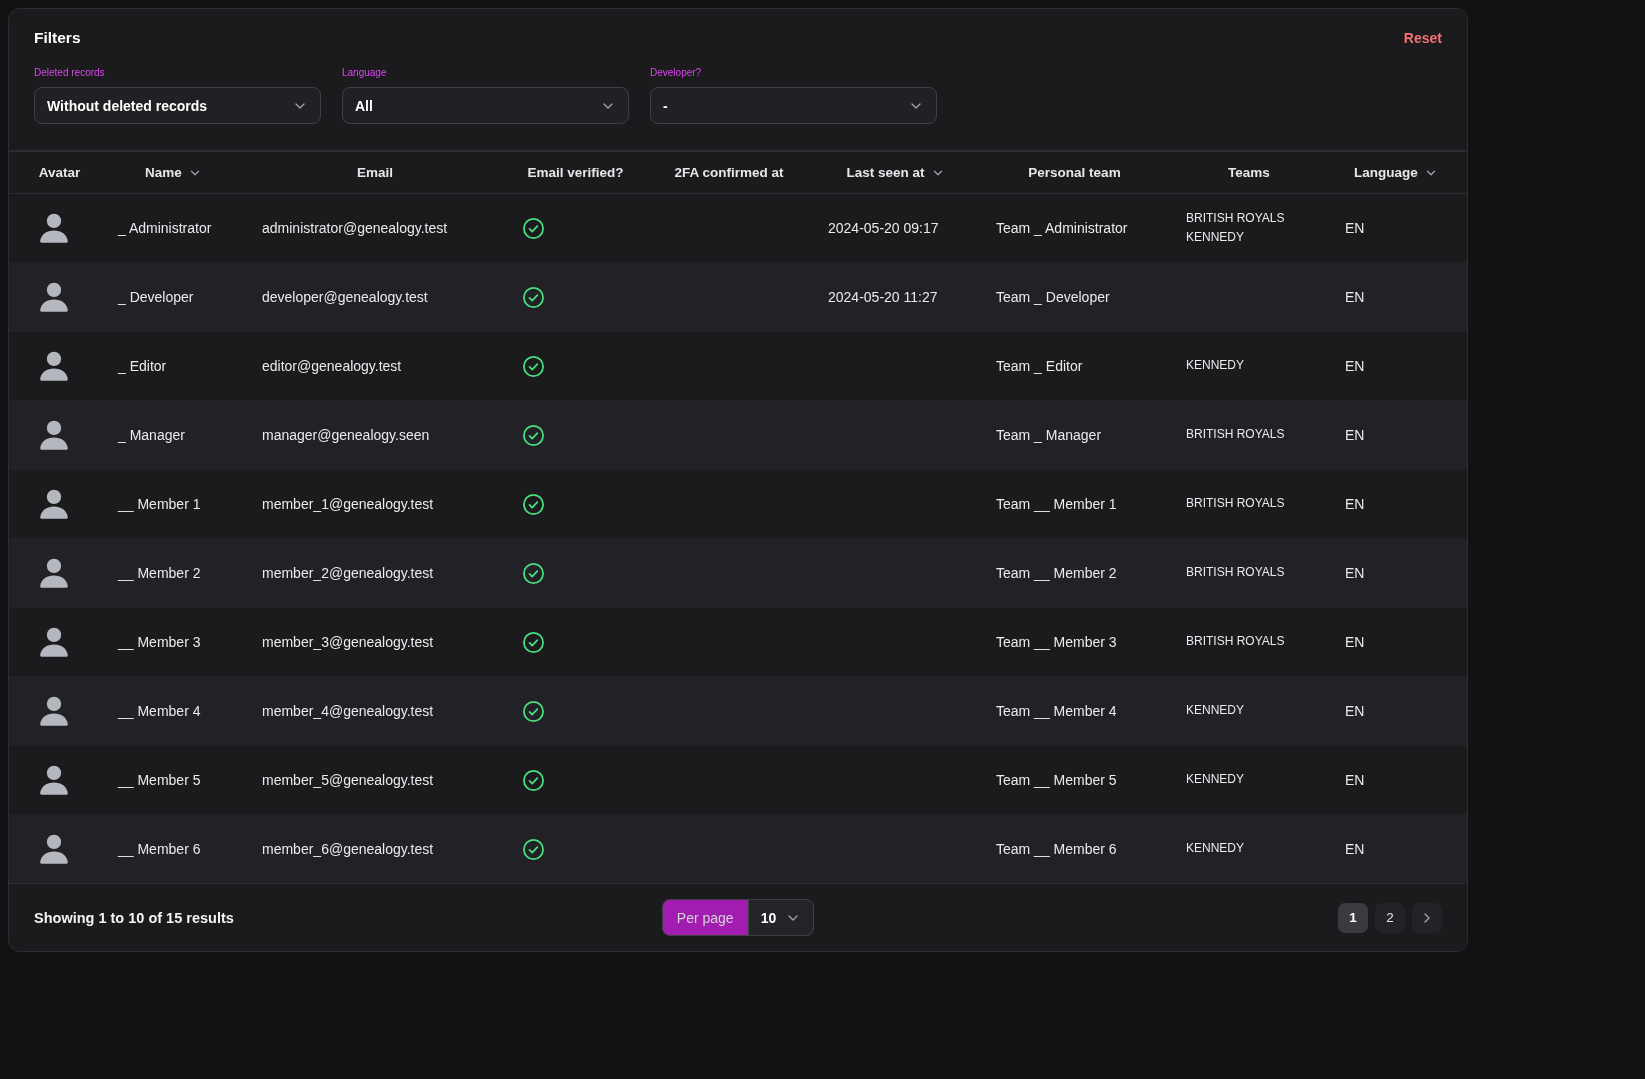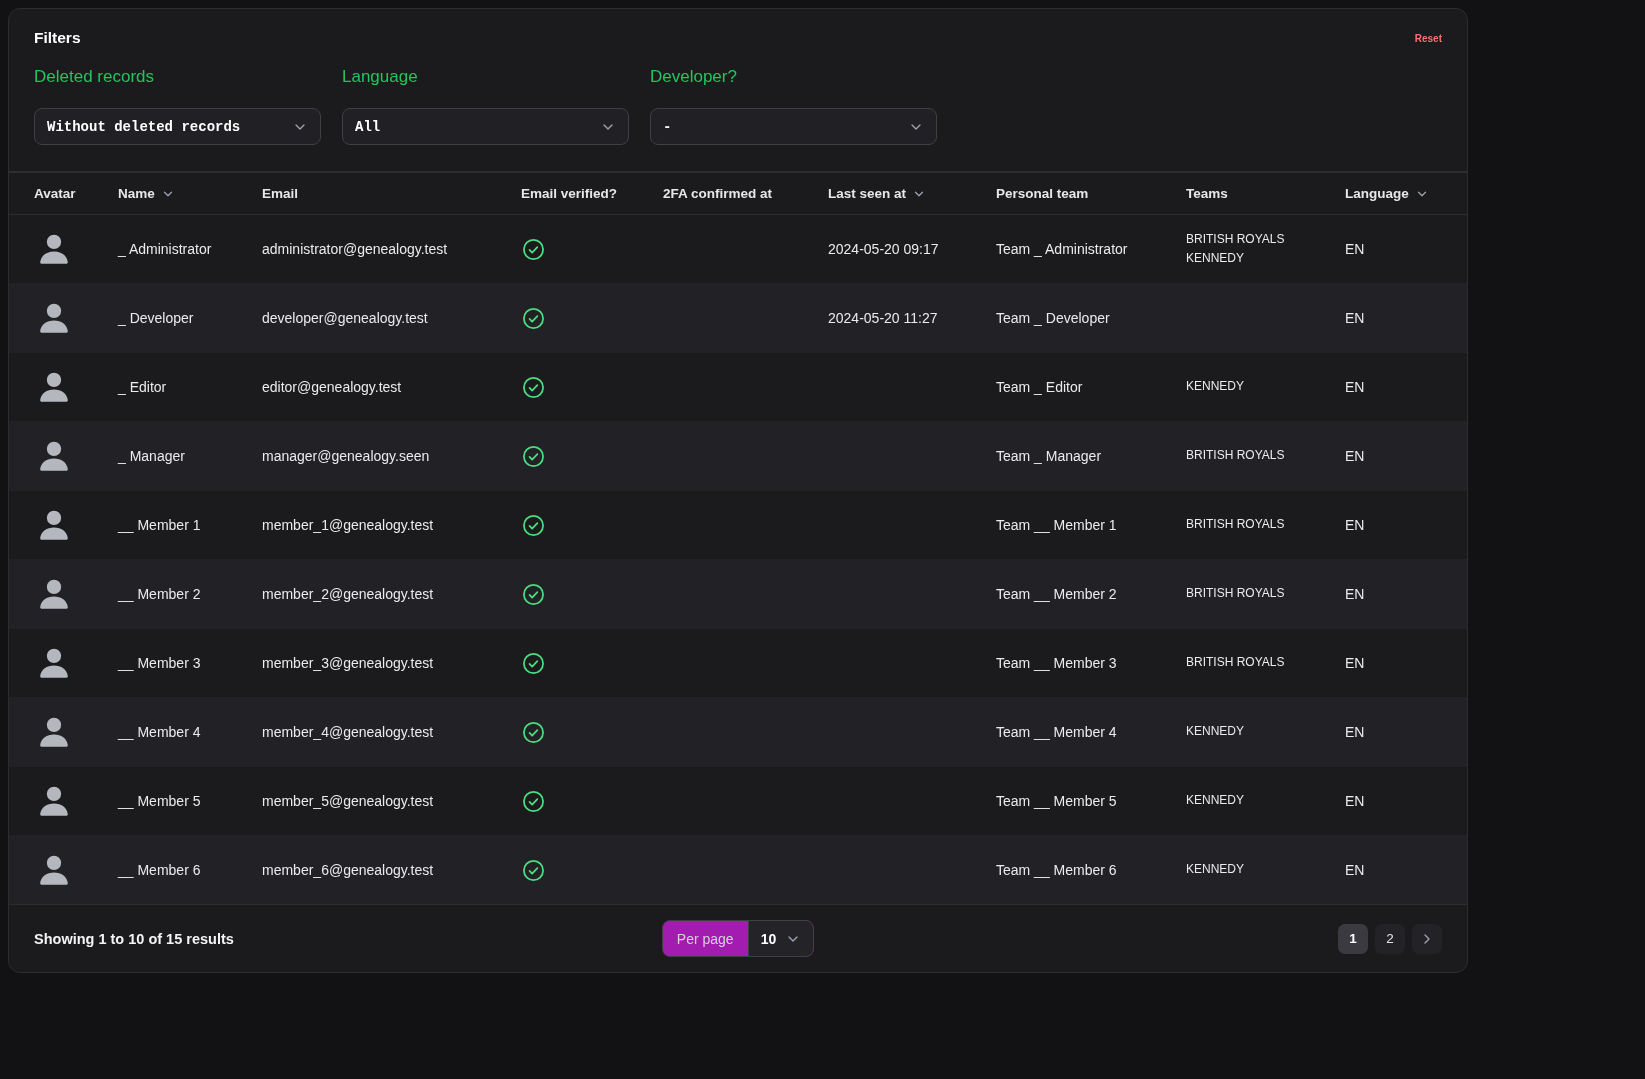--- a/index.html
+++ b/index.html
@@ -14,30 +14,30 @@
     background:var(--panel-bg,#1b1b1e);
     border:1px solid var(--border,#2c2c31);
     border-radius:12px;
     overflow:hidden;
   }
 
   
   .filters { padding:20px 25px 26px; border-bottom:1px solid var(--border,#2c2c31); }
   .filters-head { display:flex; justify-content:space-between; align-items:center; margin-bottom:20px; }
   .filters-title { font-size:15.5px; font-weight:700; color:#ffffff; }
-  .reset-link { color:var(--danger,#f87171); font-size:10px; font-weight:600; cursor:pointer; text-decoration:none; }
+  .reset-link { color:var(--danger,#f87171); font-size:14px; font-weight:600; cursor:pointer; text-decoration:none; }
   .filters-fields { display:flex; gap:21px; }
   .filter-field { width:287px; }
-  .filter-label { display:block; font-size:17px; color:#22c55e; margin-bottom:21px; }
+  .filter-label { display:block; font-size:10px; color:#d946ef; margin-bottom:9px; }
   .select {
     width:100%; height:37px; background:#212125; border:1px solid #3f3f46; border-radius:8px;
     display:flex; align-items:center; justify-content:space-between; padding:0 12px;
     font-family:inherit; font-size:14px; font-weight:600; color:#fff; cursor:pointer; text-align:left;
   }
-  .select .select-value { font-weight:600;font-family:Liberation Mono, monospace; }
+  .select .select-value { font-weight:600; }
 
   
   .toolbar { display:flex; justify-content:flex-end; align-items:center; gap:14px; padding:14px 25px 15px; }
   .search-box {
     width:196px; height:35px; border:1px solid #3f3f46; border-radius:8px; background:var(--panel-bg,#1b1b1e);
     display:flex; align-items:center; padding:0 10px; gap:8px;
   }
   .search-box input {
     background:transparent; border:none; outline:none; color:#e4e4e7;
     font-family:inherit; font-size:14px; width:100%;
@@ -46,21 +46,21 @@
   .col-toggle { background:none; border:none; cursor:pointer; display:flex; padding:3px; }
 
   
   .table-wrap { border-top:1px solid var(--border,#2c2c31); }
   table { width:100%; border-collapse:collapse; table-layout:fixed; }
   col.c-avatar{width:84px} col.c-name{width:144px} col.c-email{width:259px}
   col.c-verified{width:142px} col.c-tfa{width:165px} col.c-last{width:168px}
   col.c-personal{width:190px} col.c-teams{width:159px} col.c-lang{width:135px}
   col.c-dev{width:100px} col.c-actions{width:83px}
   thead th {
-    text-align:left; font-size:13.5px; font-weight:600; color:#e7e7ea;
+    text-align:center; font-size:13.5px; font-weight:600; color:#e7e7ea;
     padding:13px 8px 13px 25px; border-bottom:1px solid var(--border,#2c2c31);
     white-space:nowrap; overflow:hidden;
   }
   .th-inner { display:inline-flex; align-items:center; gap:6px; cursor:pointer; }
   tbody tr { border-top:1px solid rgba(255,255,255,0.03); cursor:pointer; }
   tbody tr:first-child { border-top:none; }
   tbody tr:nth-child(even) { background:var(--stripe-bg,#222226); }
   td {
     padding:14px 8px 14px 25px; font-size:14px; color:#ebebee;
     vertical-align:middle; overflow:hidden; white-space:nowrap;

